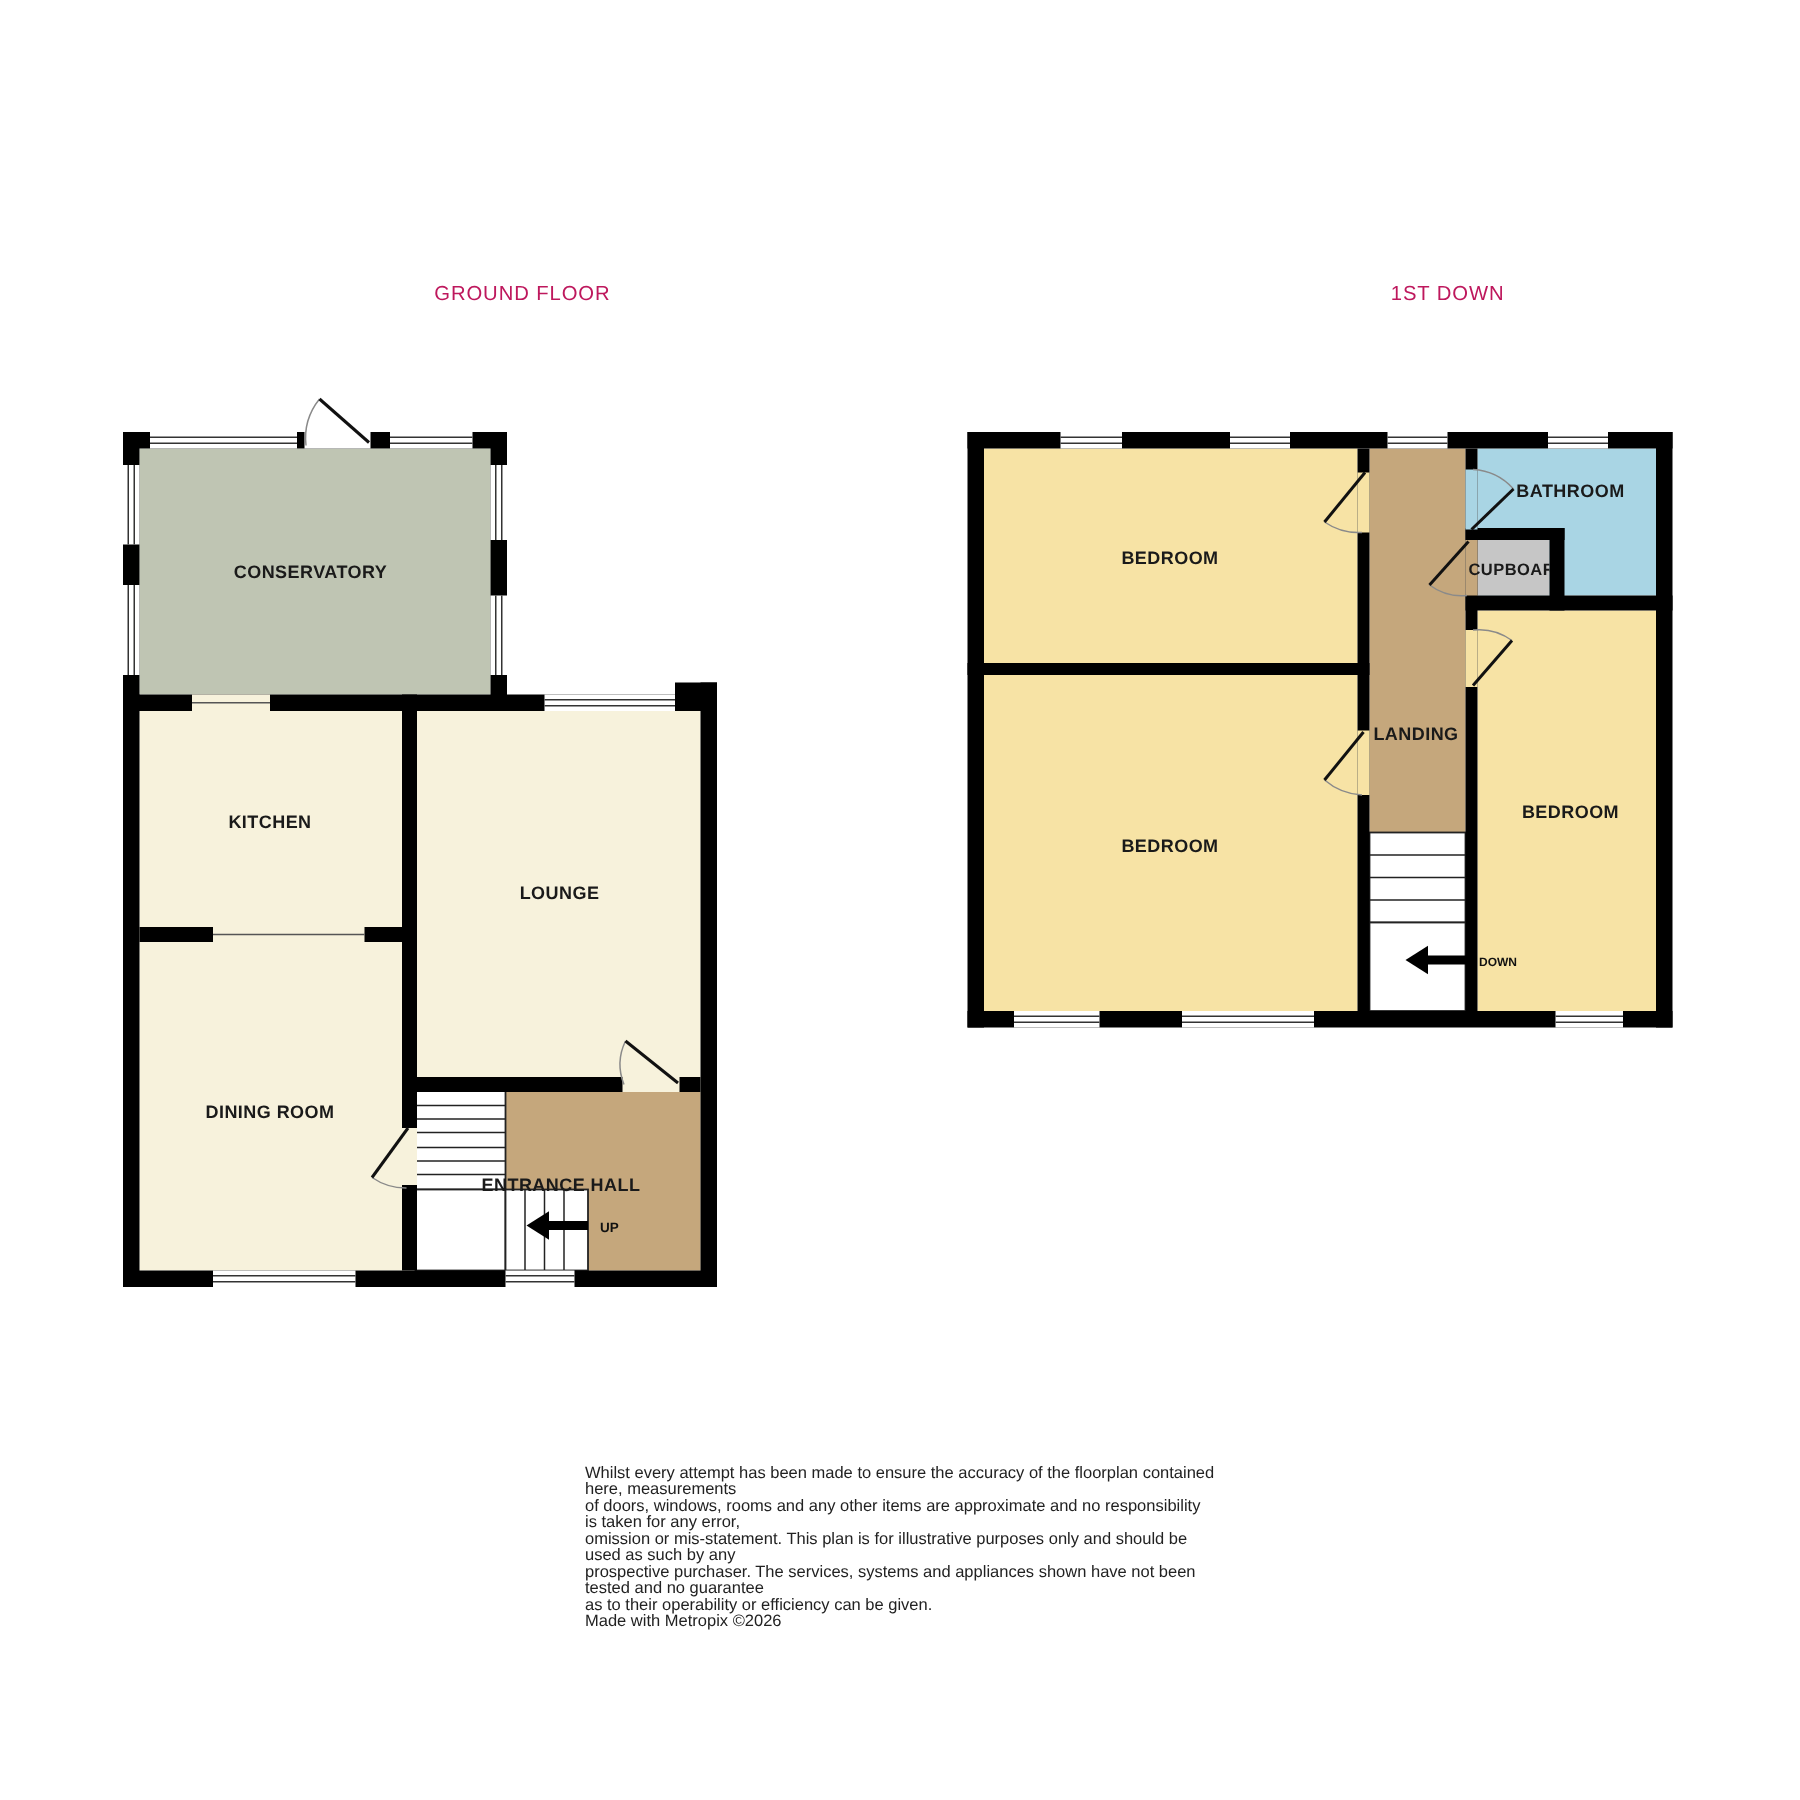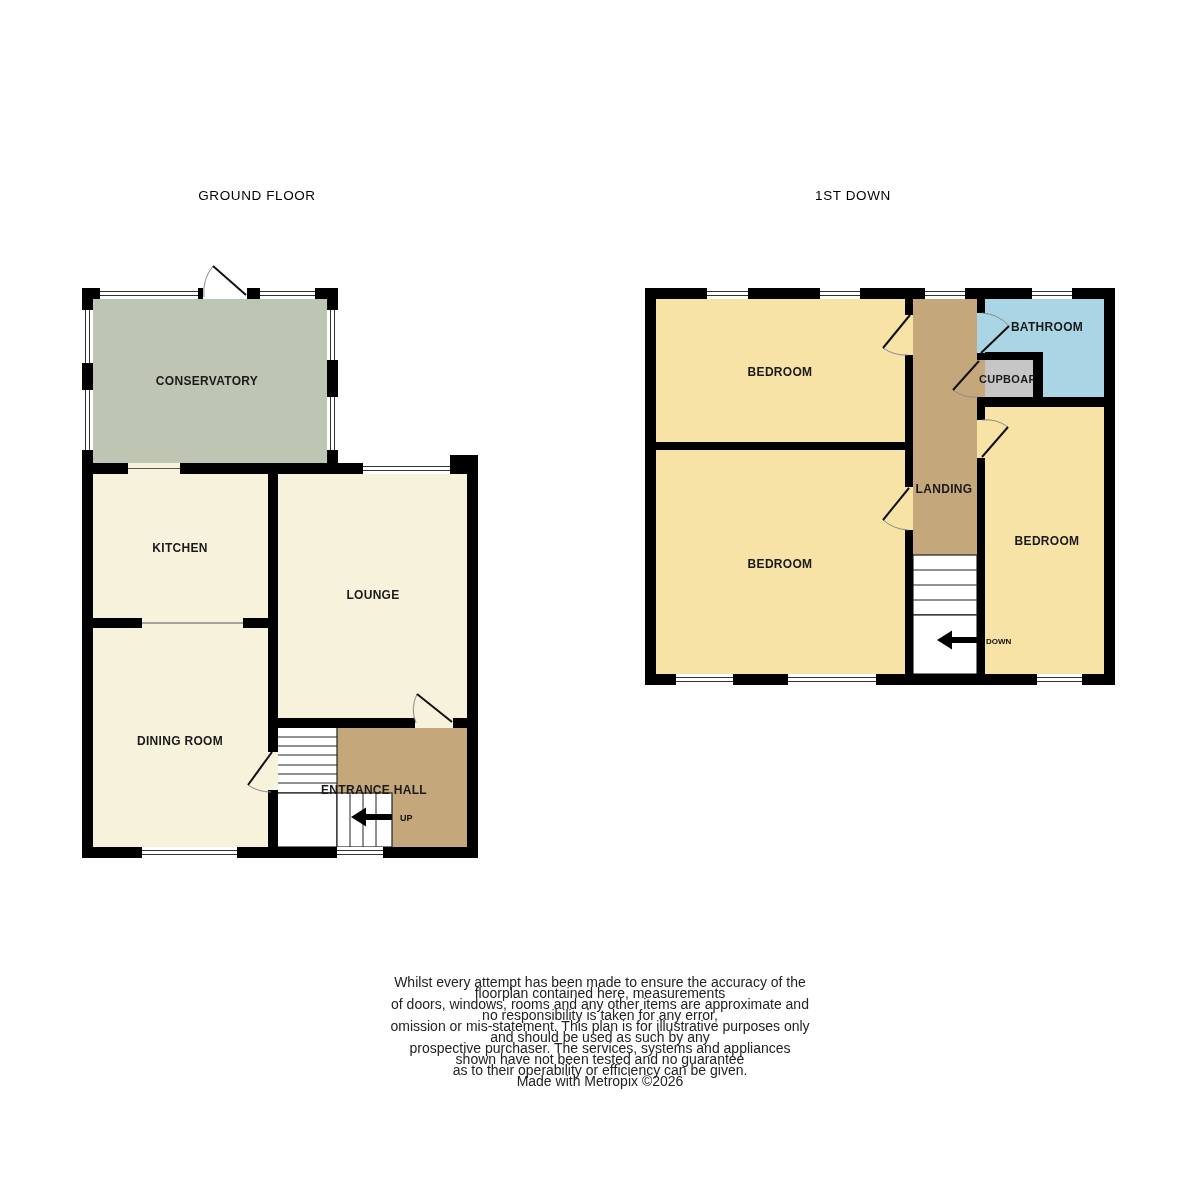--- a/index.html
+++ b/index.html
@@ -1,22 +1,22 @@
 <!DOCTYPE html>
 <html><head>
 <meta charset="utf-8">
 <style>
   html,body{margin:0;padding:0;}
   body{
     width:1200px;height:1200px;position:relative;background:#ffffff;
     font-family:"Liberation Sans", sans-serif;
   }
   .floor-title{
-    position:absolute;width:300px;text-align:center;
-    font-size:13.5px;color:#000000;letter-spacing:0.6px;
+    position:absolute;width:300px;text-align:right;
+    font-size:13.5px;color:#be185d;letter-spacing:0.6px;
   }
   #gf-title{left:107px;top:188px;}
   #ff-title{left:703px;top:188px;}
   svg{position:absolute;}
   #gf-svg{left:70px;top:255px;}
   #ff-svg{left:630px;top:255px;}
   .room-label{
     font-family:"Liberation Sans", sans-serif;
     font-size:12px;font-weight:bold;fill:#1a1a1a;letter-spacing:0.3px;
   }
@@ -26,21 +26,21 @@
   }
   .leaf{stroke:#111111;stroke-width:2;fill:none;}
   .arc{stroke:#8a8a8a;stroke-width:1;fill:none;}
   .pane{stroke:#333333;stroke-width:1;}
   .open-line{stroke:#555555;stroke-width:1;}
   .tread{stroke:#222222;stroke-width:1;}
   .stairbox{fill:#ffffff;stroke:#222222;stroke-width:1.2;}
   .wall{fill:#000000;}
   #disclaimer{
     position:absolute;left:390px;top:977px;width:420px;
-    text-align:center;font-size:14px;line-height:11px;color:#222222;
+    text-align:left;font-size:11px;line-height:11px;color:#222222;
     white-space:pre-line;
   }
 </style>
 </head>
 <body>
 
 <div class="floor-title" id="gf-title">GROUND FLOOR</div>
 <div class="floor-title" id="ff-title">1ST DOWN</div>
 
 <svg id="gf-svg" width="420" height="615" viewBox="0 0 420 615">

